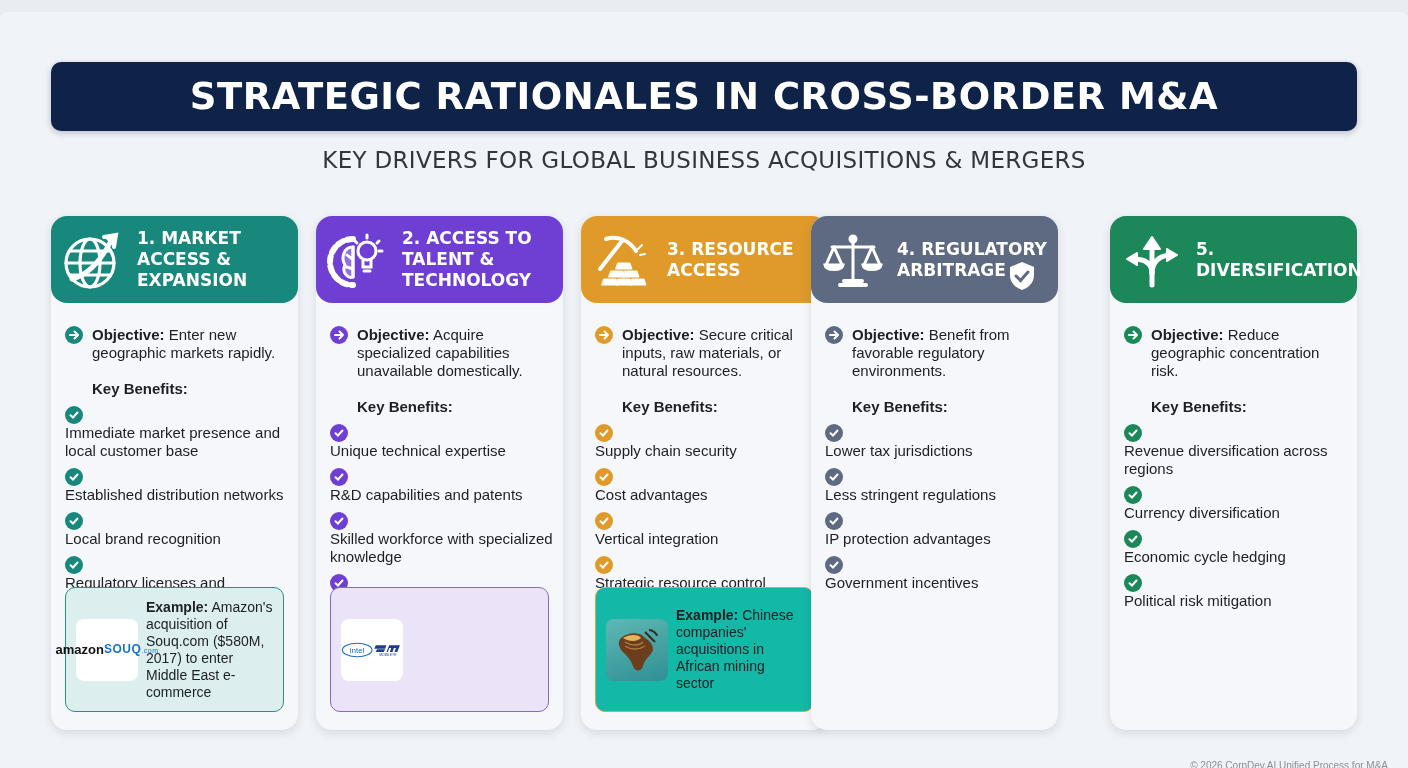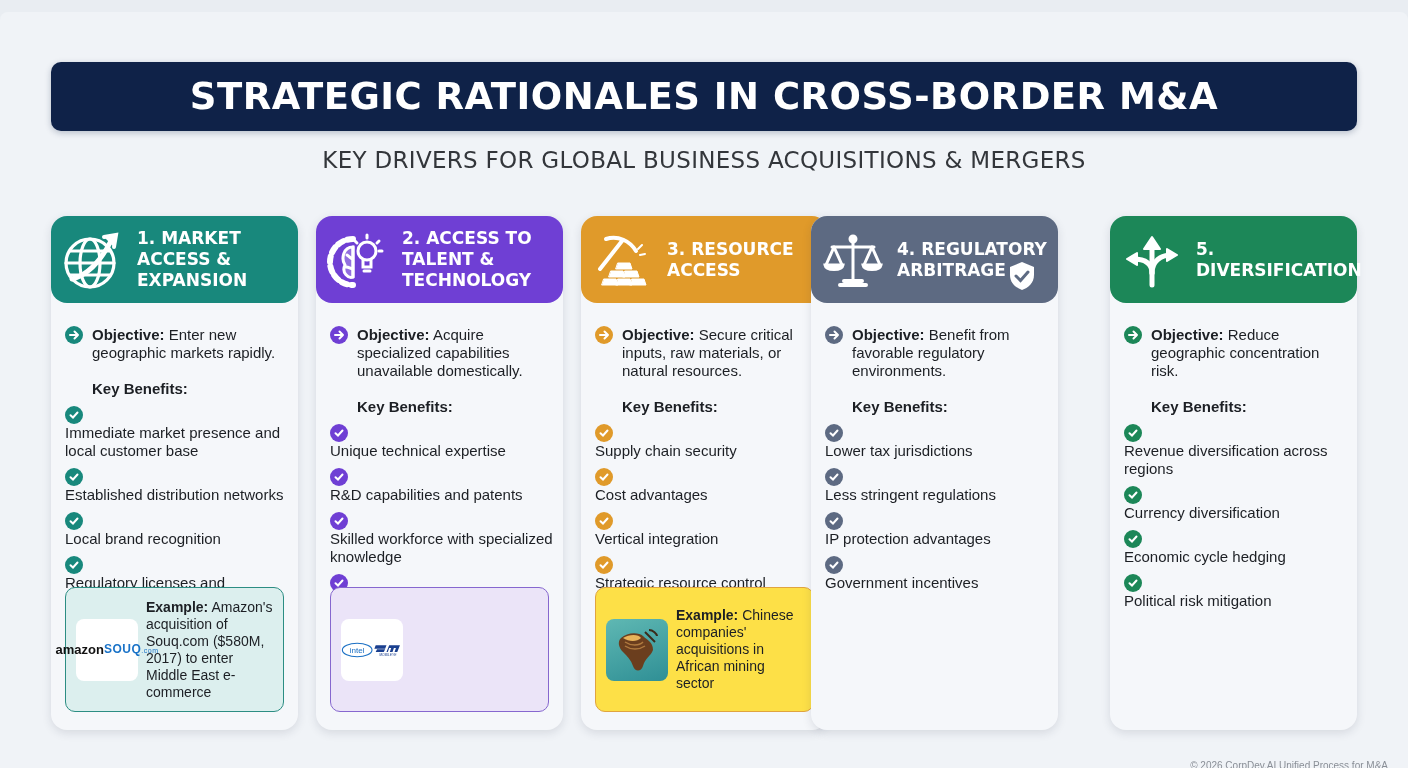--- a/index.html
+++ b/index.html
@@ -307,21 +307,21 @@
           <li>
               <span class="bullet" style="background:#e09a2a;">
                 <svg width="12" height="12" viewBox="0 0 12 12">
                   <path d="M2.5 6.2 L5 8.5 L9.5 3.5" stroke="#fff" stroke-width="2" fill="none" stroke-linecap="round"></path>
                 </svg>
               </span>
               <span>Strategic resource control</span>
             </li>
         </ul>
       </div>
-      <div class="example" style="top:371px; height:125px; background:#fde047; border-color:#e0a43f;">
+      <div class="example" style="top:371px; height:125px; background:#14b8a6; border-color:#e0a43f;">
         <div class="logo" style="background:linear-gradient(160deg,#5fb8b3,#2f8f95);">
           <svg width="52" height="52" viewBox="0 0 52 52">
             <path d="M10 14 C16 8 28 8 32 12 C36 16 42 18 42 26 C40 32 34 34 32 42 C30 48 24 48 22 42 C20 36 16 32 12 28 C8 24 6 18 10 14 Z" fill="#6b3e1e"></path>
             <path d="M12 14 C18 10 28 10 30 14 C26 18 18 18 12 14 Z" fill="#e8b35a"></path>
             <path d="M14 18 C20 22 28 22 32 18 M14 22 C20 26 28 26 34 22" stroke="#b07a40" stroke-width="1.5" fill="none"></path>
             <path d="M34 8 L44 18" stroke="#3b2a1a" stroke-width="2"></path>
             <path d="M38 6 C42 6 46 10 46 12" stroke="#3b2a1a" stroke-width="2" fill="none"></path>
           </svg>
         </div>
         <div><b>Example:</b> <span>Chinese companies' acquisitions in African mining sector</span></div>

